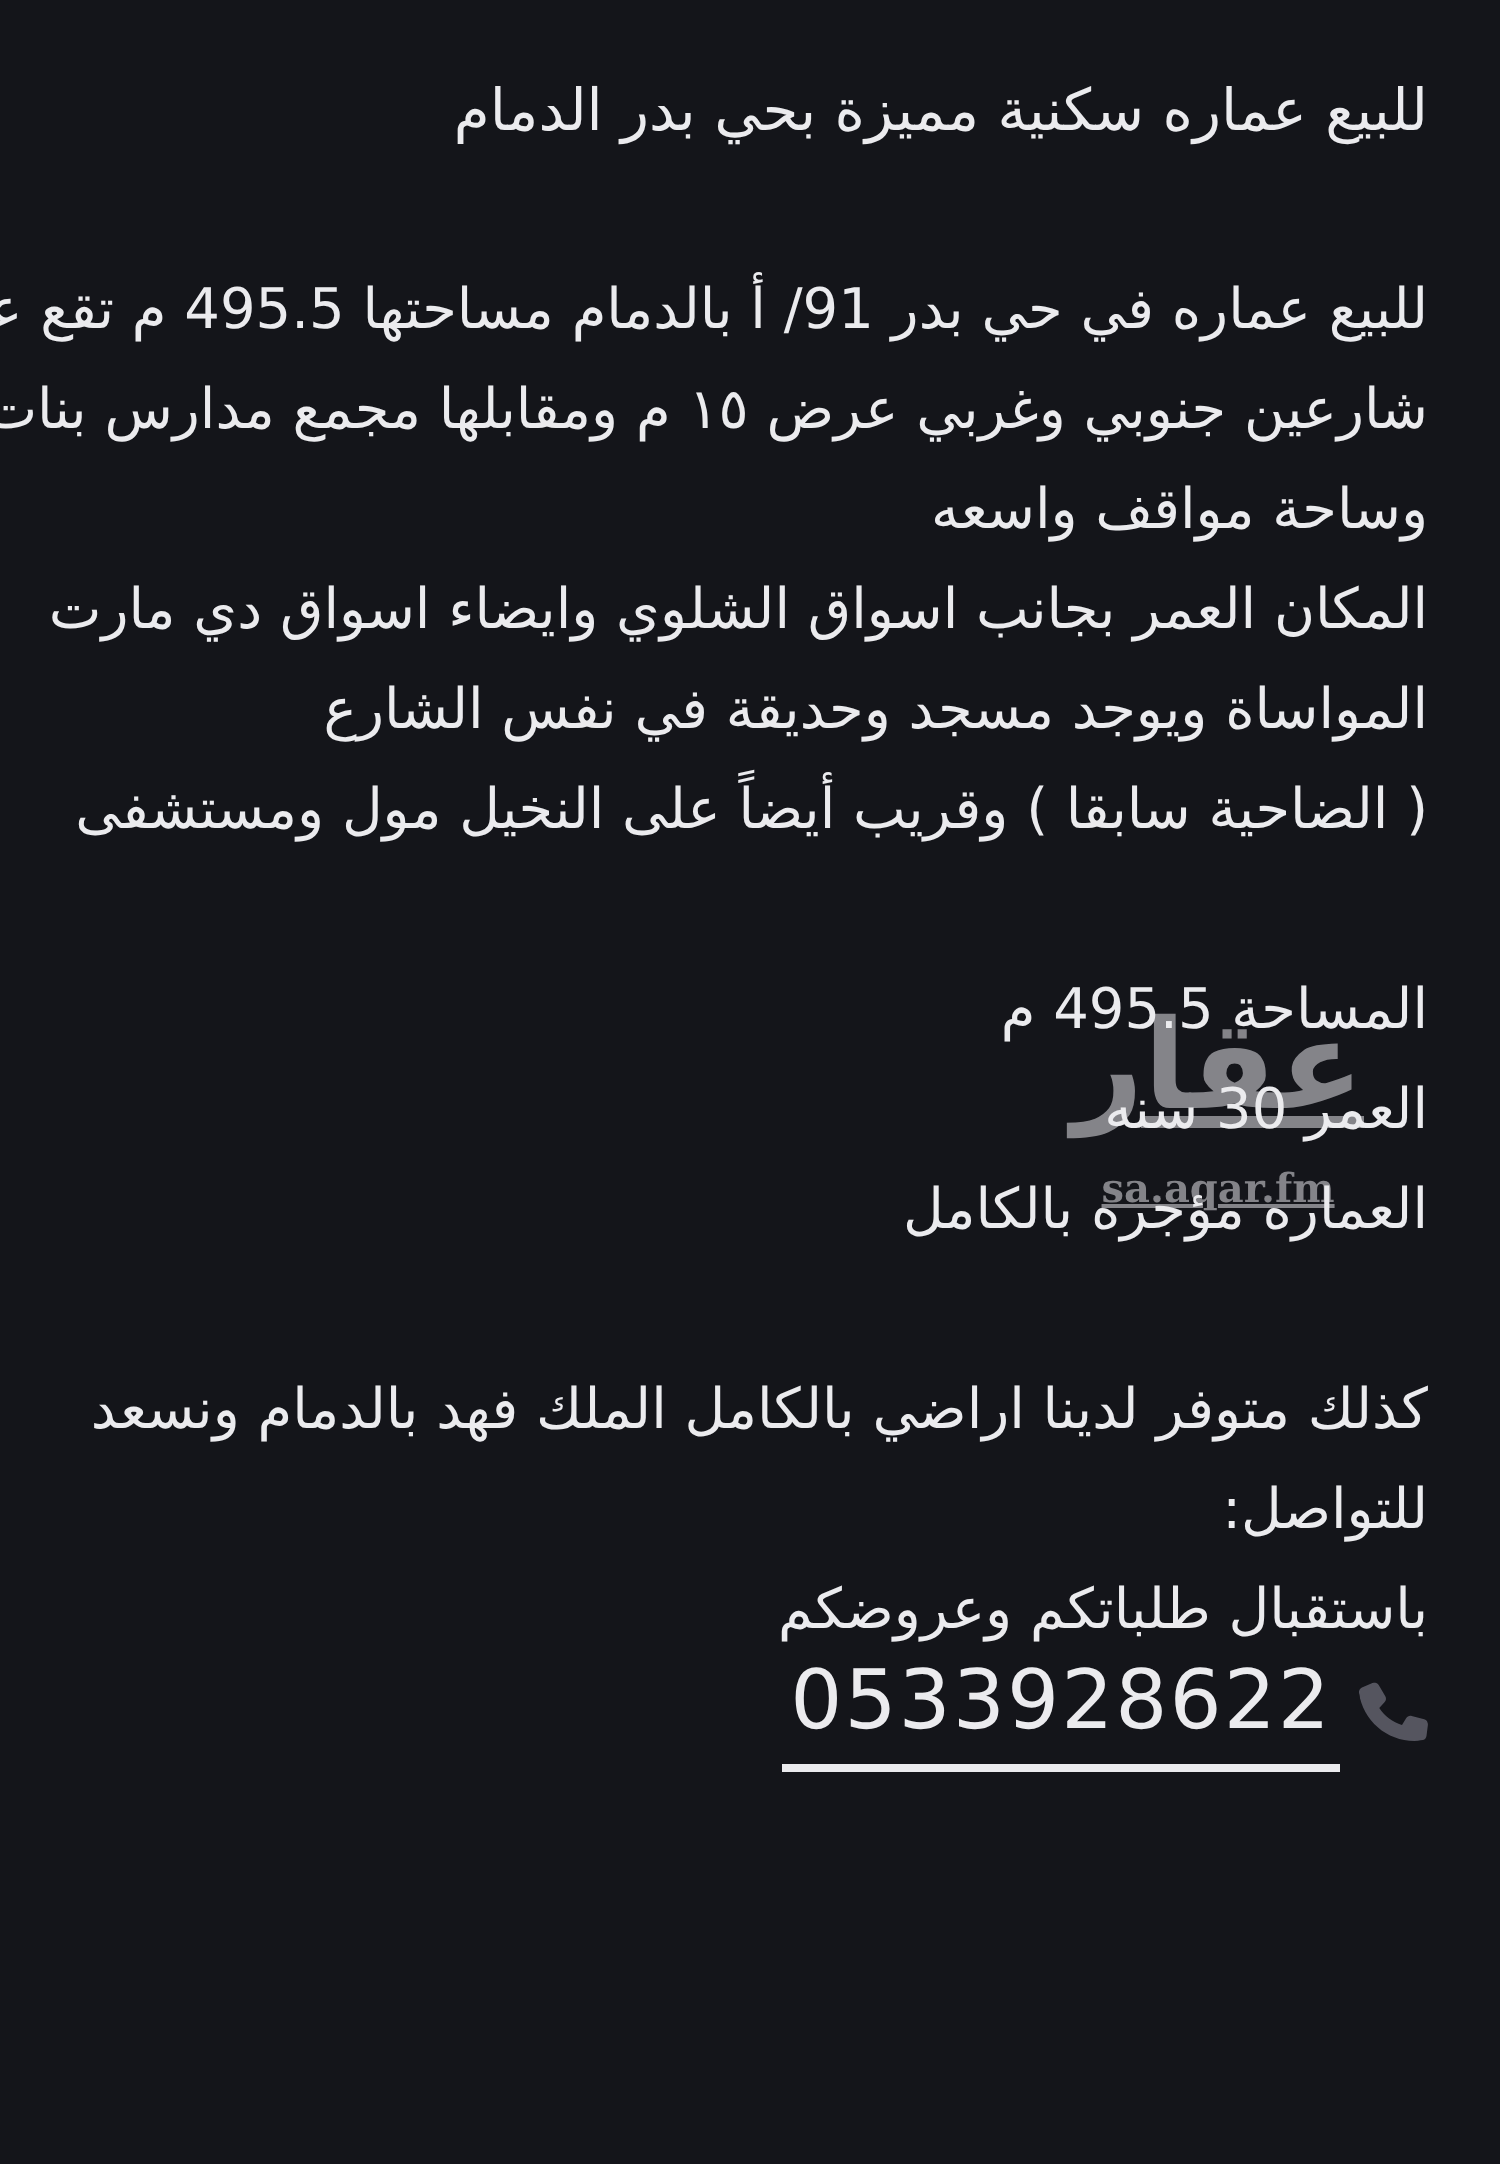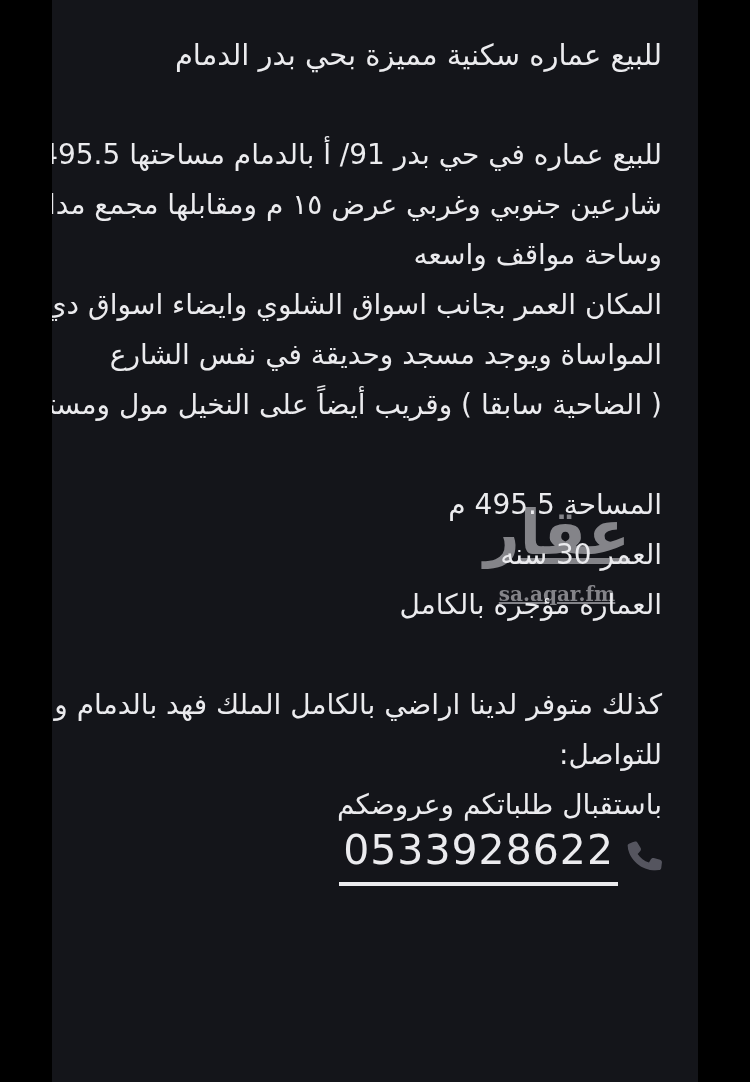--- a/index.html
+++ b/index.html
@@ -8,21 +8,21 @@
     --watermark-color:#8e8e93;
     --phone-icon-color:#55555f;
   }
   html,body{margin:0;padding:0;}
   body{
     background:#000;
     font-family:"DejaVu Sans", sans-serif;
   }
   .flyer{
     position:relative;
-    width:646px;
+    width:750px;
     height:1082px;
     margin:0 auto;
     background:var(--background);
     color:var(--text-color);
     direction:rtl;
     overflow:hidden;
   }
   .content{
     position:relative;
     z-index:2;

